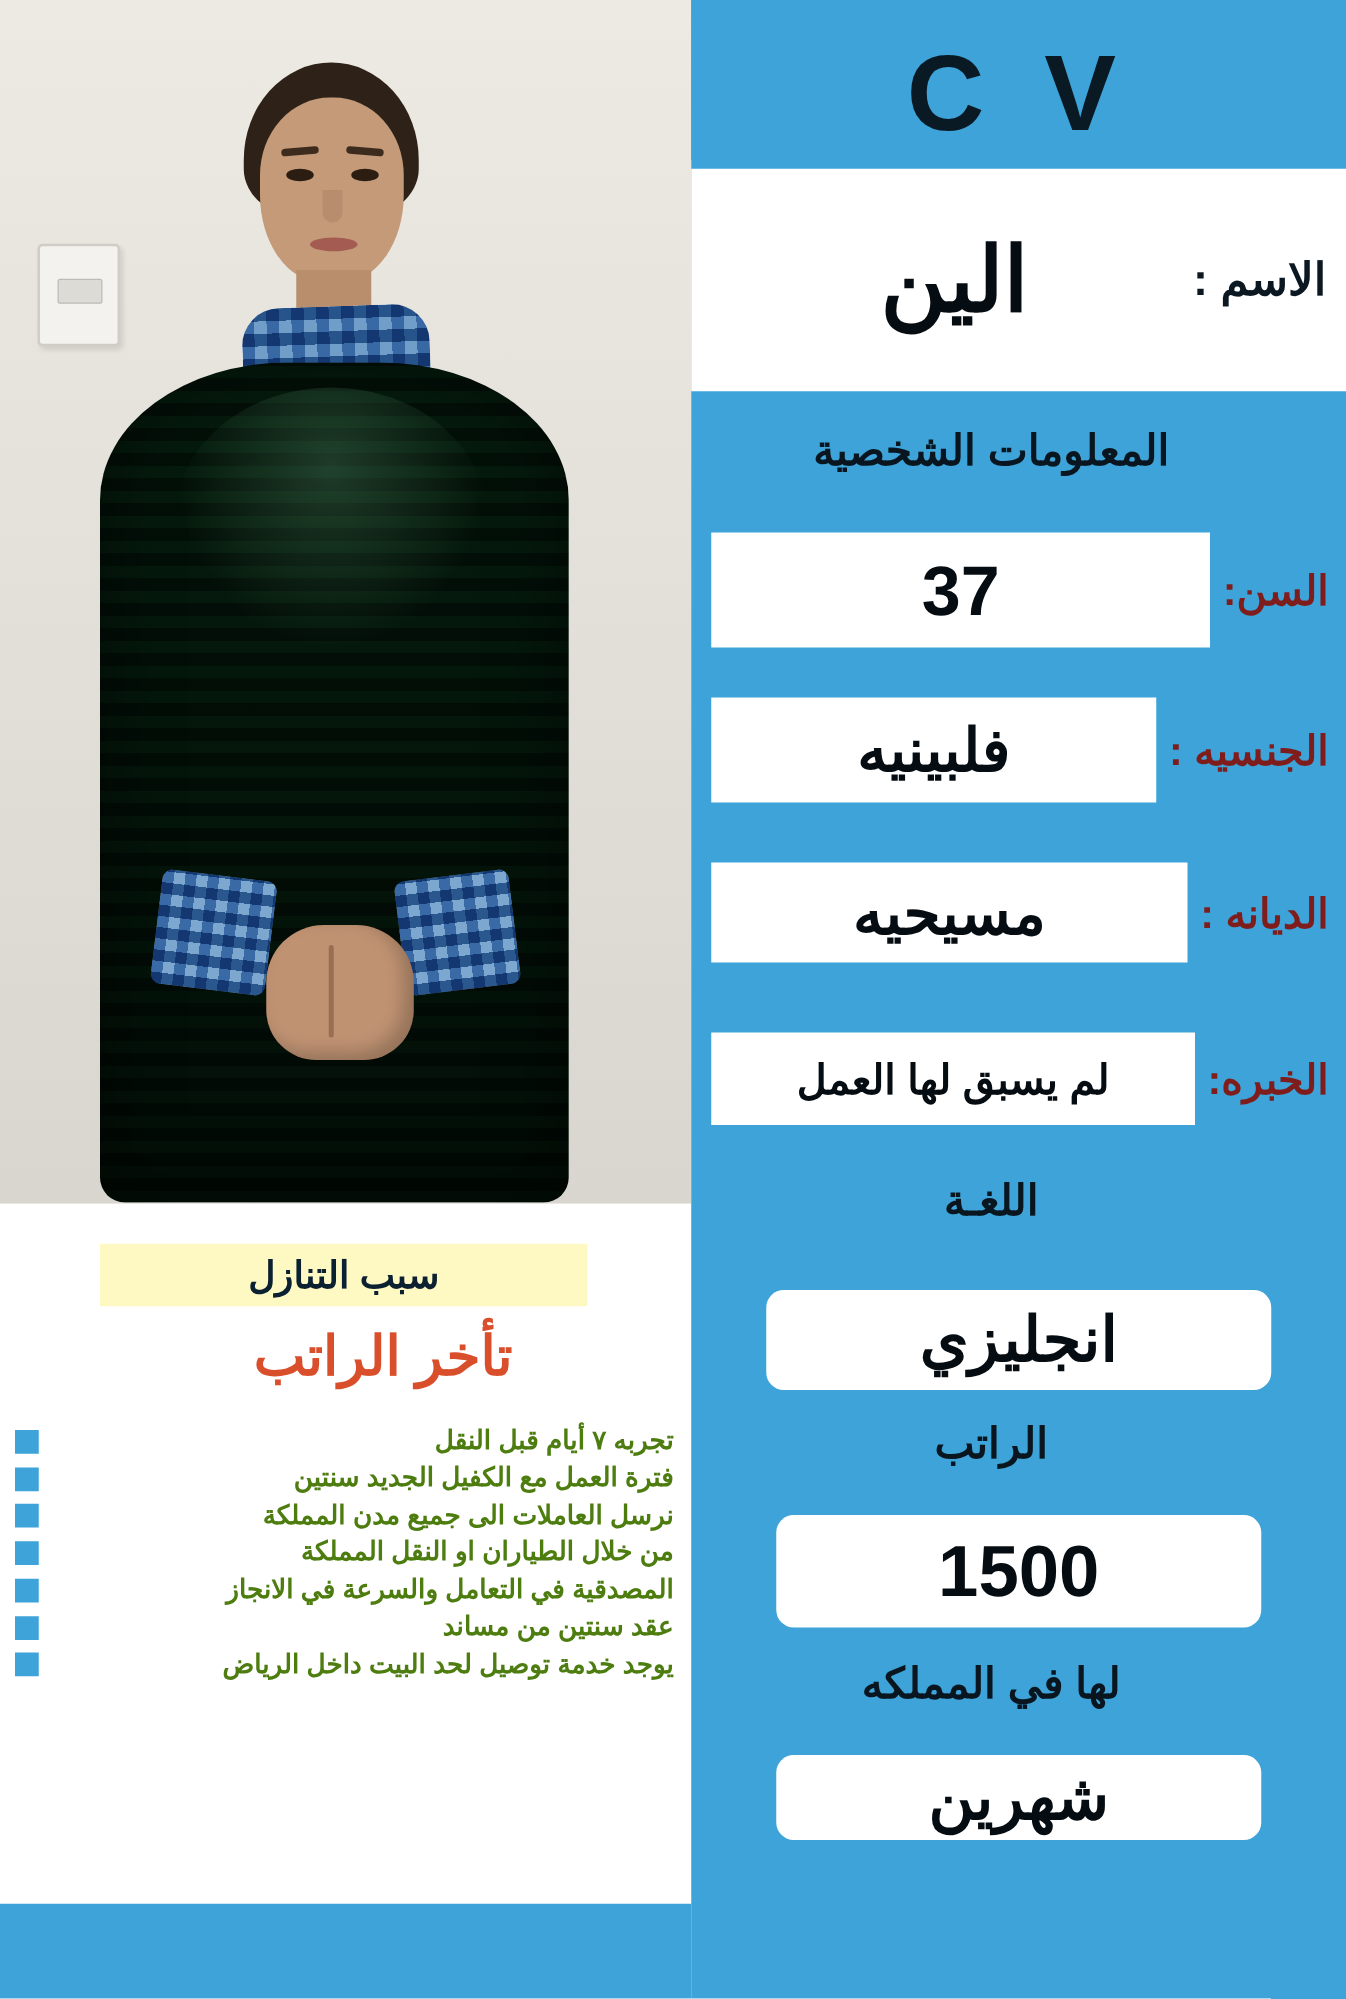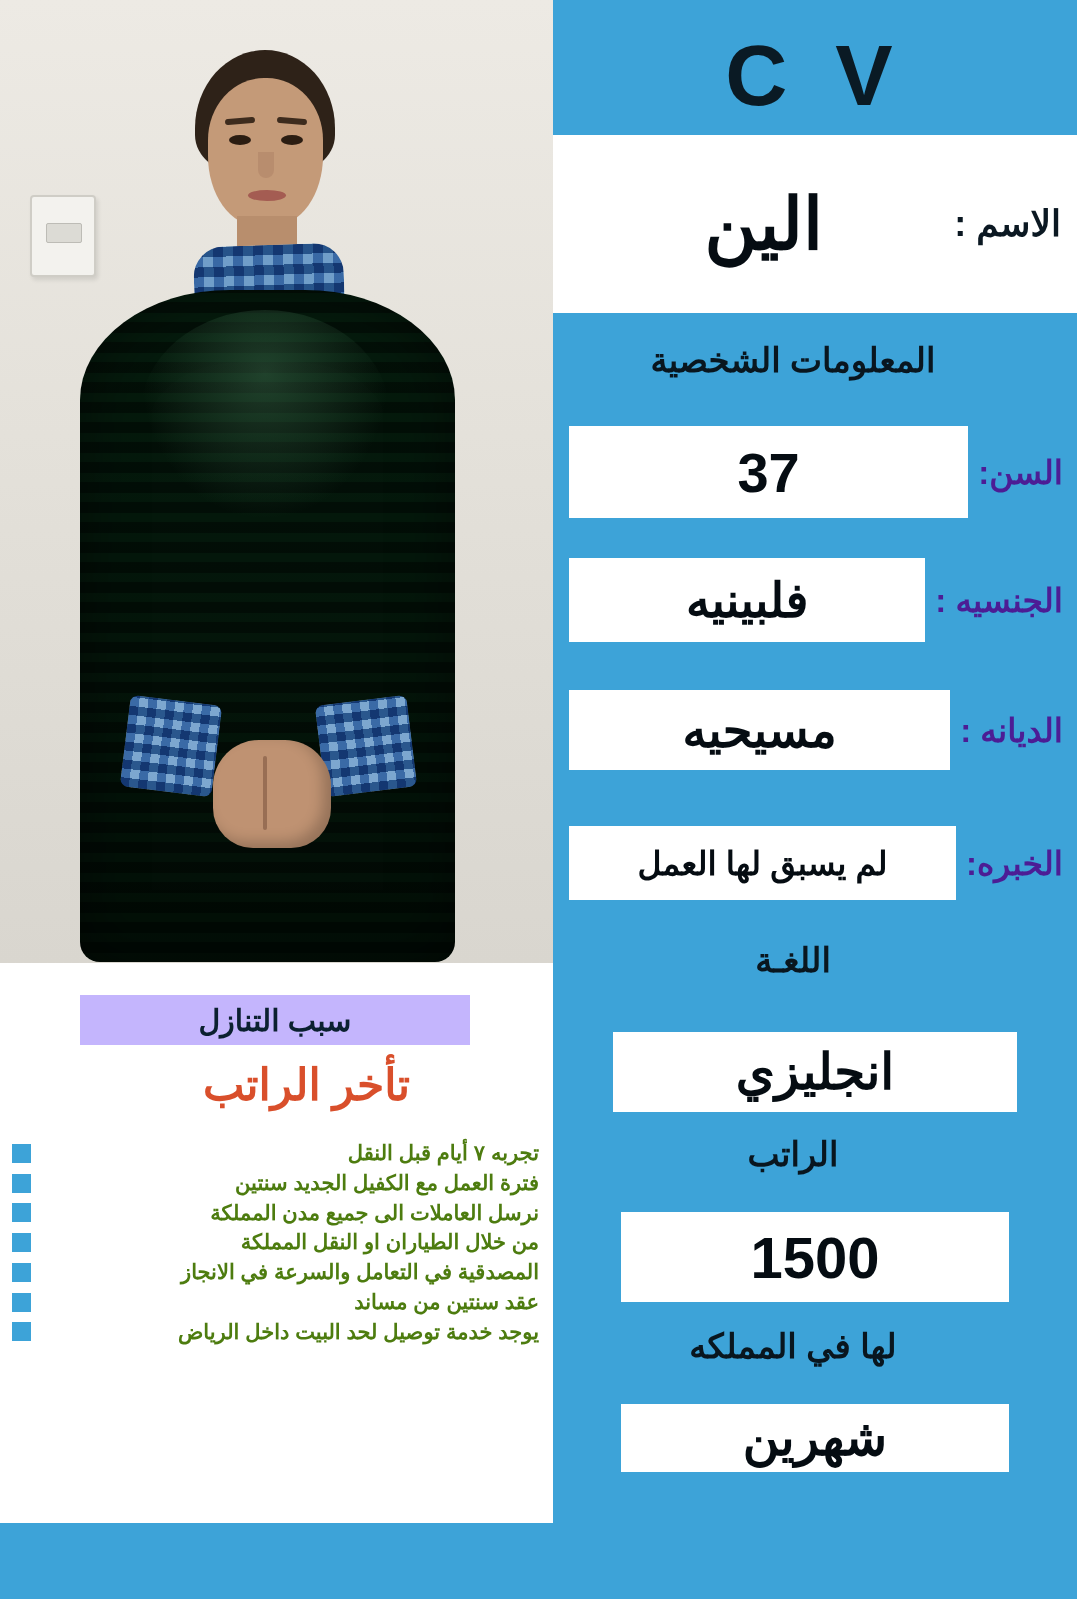--- a/index.html
+++ b/index.html
@@ -212,21 +212,21 @@
     width: 553px;
     height: 560px;
     background: #ffffff;
   }
   .reason-title-bar {
     position: absolute;
     top: 32px;
     left: 80px;
     width: 390px;
     height: 50px;
-    background: #c4b5fd;
+    background: #fef9c3;
     display: flex;
     align-items: center;
     justify-content: center;
   }
   .reason-title-bar span {
     color: #0b2030;
     font-size: 30px;
     font-weight: bold;
   }
   .reason-value {
@@ -362,21 +362,21 @@
     align-items: center;
     flex-direction: row;
     box-sizing: border-box;
     padding-right: 14px;
     padding-left: 16px;
   }
   .field-label {
     flex: 0 0 auto;
     font-size: 33px;
     font-weight: bold;
-    color: #4c1d95;
+    color: #7f1d1d;
     white-space: nowrap;
     margin-left: 10px;
   }
   .field-value {
     flex: 1;
     background: #ffffff;
     height: 100%;
     display: flex;
     align-items: center;
     justify-content: center;
@@ -397,20 +397,21 @@
   .wide-value {
     position: absolute;
     right: 60px;
     width: 404px;
     background: #ffffff;
     display: flex;
     align-items: center;
     justify-content: center;
     font-weight: bold;
     color: #050c12;
+    border-radius: 14px;
   }
   #language-value { top: 1032px; height: 80px; font-size: 50px; }
 
   #salary-title { top: 1134px; font-size: 34px; padding-left: 18px; }
   #salary-value { top: 1212px; height: 90px; font-size: 58px; right: 68px; width: 388px; }
 
   #stay-title { top: 1326px; font-size: 34px; }
   #stay-value { top: 1404px; height: 68px; font-size: 50px; right: 68px; width: 388px; }
 </style>
 </head>

